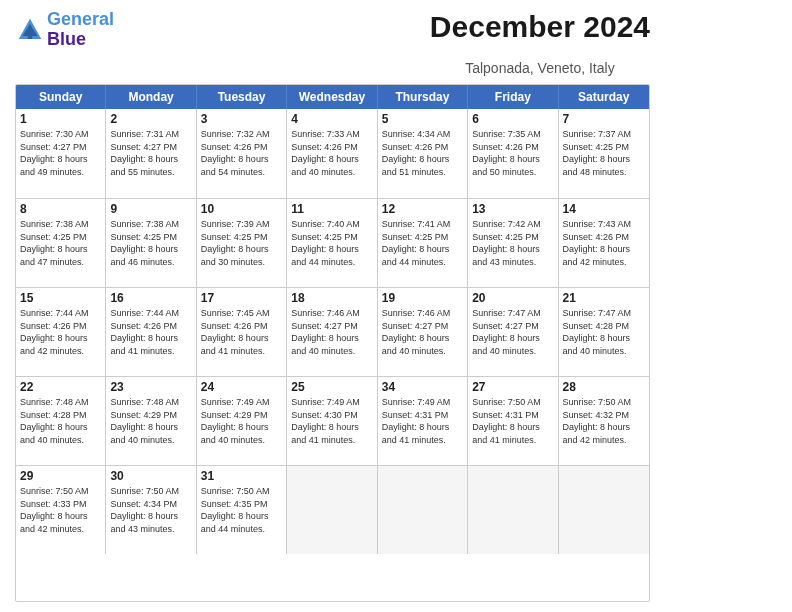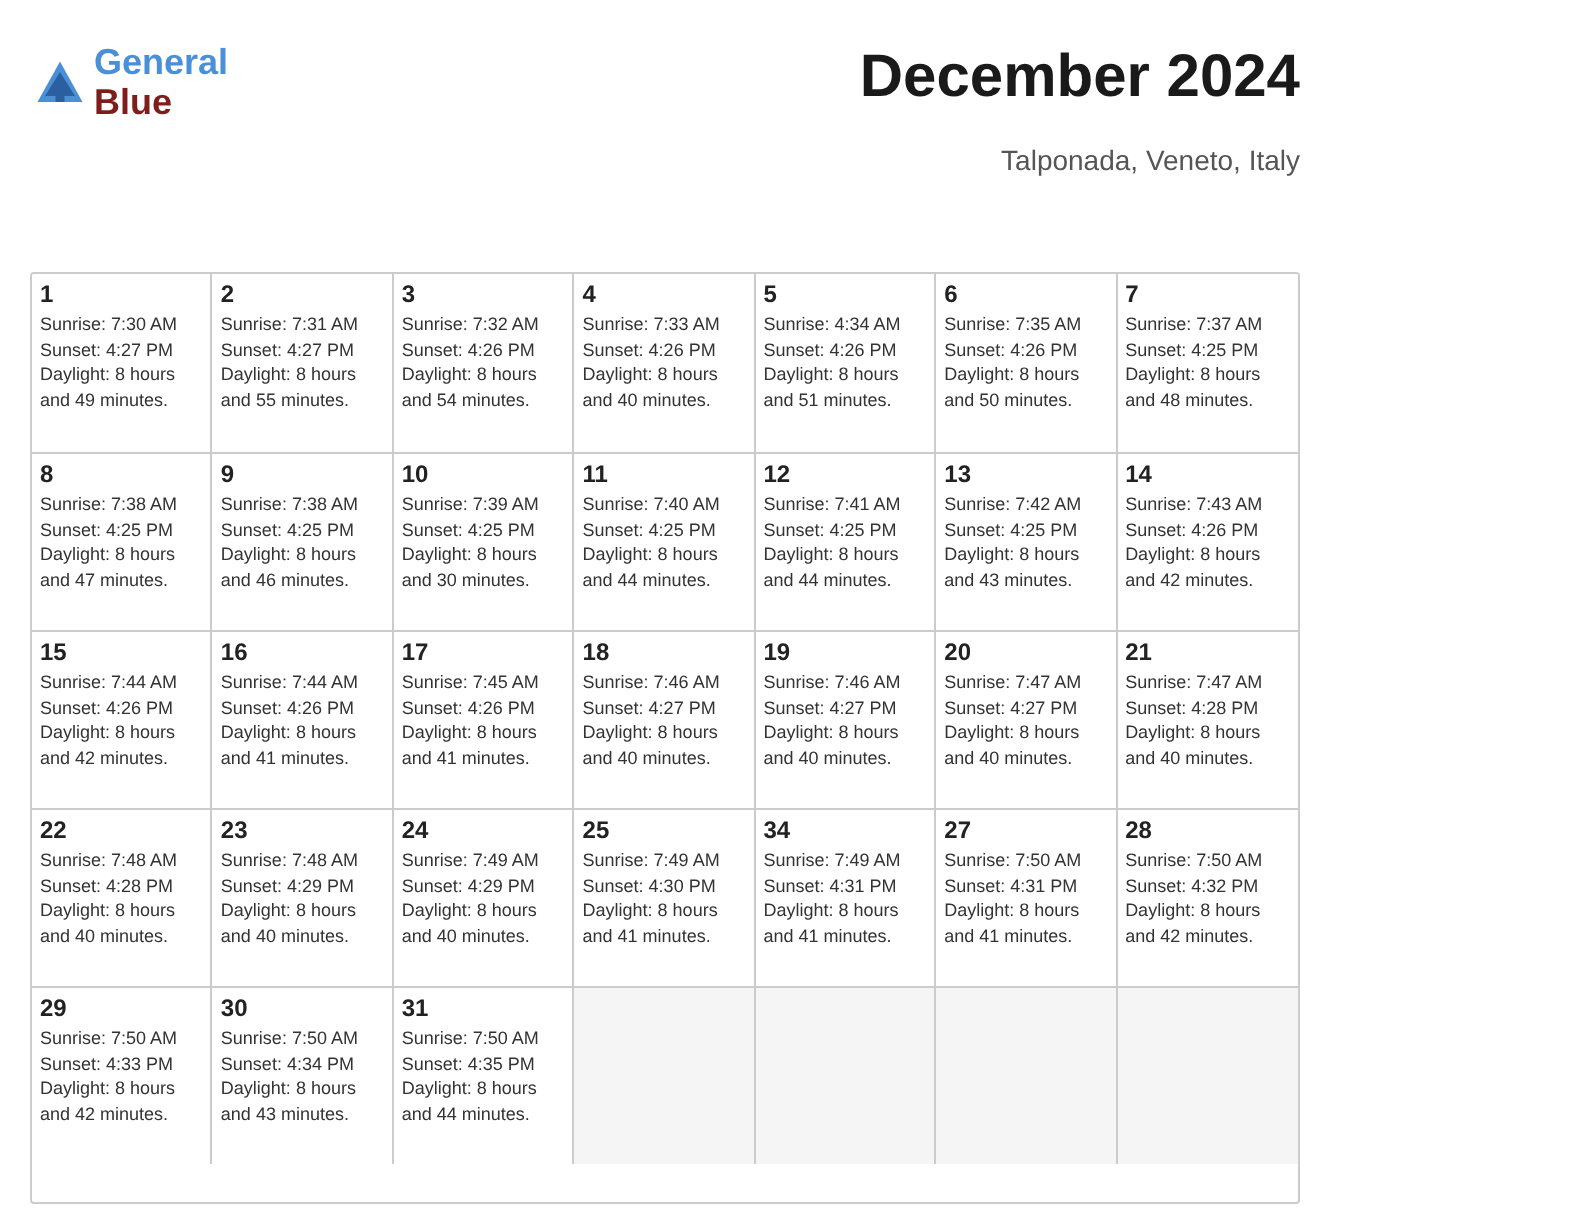--- a/index.html
+++ b/index.html
@@ -6,24 +6,23 @@
     body {
       font-family: Arial, sans-serif;
       background: #fff;
       width: 792px;
       height: 612px;
       overflow: hidden;
     }
     .page {
       width: 665px;
       height: 612px;
-      padding: 22px 15px 10px 15px;
+      padding: 10px 15px 10px 15px;
       display: flex;
       flex-direction: column;
-      gap: 40px;
     }
     .header {
       display: flex;
       justify-content: space-between;
       align-items: flex-start;
       margin-bottom: 8px;
     }
     .logo {
       display: flex;
       align-items: center;
@@ -36,21 +35,21 @@
     }
     .logo-text span {
       color: #4a90d9;
     }
     .logo-icon {
       width: 30px;
       height: 30px;
       margin-right: 2px;
     }
     .title-block {
-      text-align: right;
+      text-align: center;
     }
     .month-title {
       font-size: 30px;
       font-weight: bold;
       color: #1a1a1a;
     }
     .subtitle {
       font-size: 14px;
       color: #555;
       margin-top: 16px;
@@ -115,30 +114,39 @@
 <div class="page">
   <div class="header">
     <div class="logo">
       <svg class="logo-icon" viewBox="0 0 40 40">
         <polygon points="20,5 35,32 5,32" fill="#4a90d9"></polygon>
         <polygon points="20,12 30,28 10,28" fill="#2a60a0"></polygon>
         <rect x="17" y="22" width="6" height="10" fill="#2a60a0"></rect>
       </svg>
       <div class="logo-text">
         <div><span>General</span></div>
-        <div style="color:#7f1d1d;">Blue</div>
+        <div style="color:#4c1d95;">Blue</div>
       </div>
     </div>
     <div class="title-block">
       <div class="month-title">December 2024</div>
       <div class="subtitle">Talponada, Veneto, Italy</div>
     </div>
   </div>
 
   <div class="calendar">
+    <div class="cal-header">
+    <div class="cal-header-cell">Sunday</div>
+        <div class="cal-header-cell">Monday</div>
+        <div class="cal-header-cell">Tuesday</div>
+        <div class="cal-header-cell">Wednesday</div>
+        <div class="cal-header-cell">Thursday</div>
+        <div class="cal-header-cell">Friday</div>
+        <div class="cal-header-cell">Saturday</div>
+      </div>
     <div class="cal-body">
     <div class="cal-row">
           <div class="cal-cell">
             <span class="day-num">1</span>
             <span class="cell-line">Sunrise: 7:30 AM</span>
             <span class="cell-line">Sunset: 4:27 PM</span>
             <span class="cell-line">Daylight: 8 hours</span>
             <span class="cell-line">and 49 minutes.</span>
           </div>
           <div class="cal-cell">

